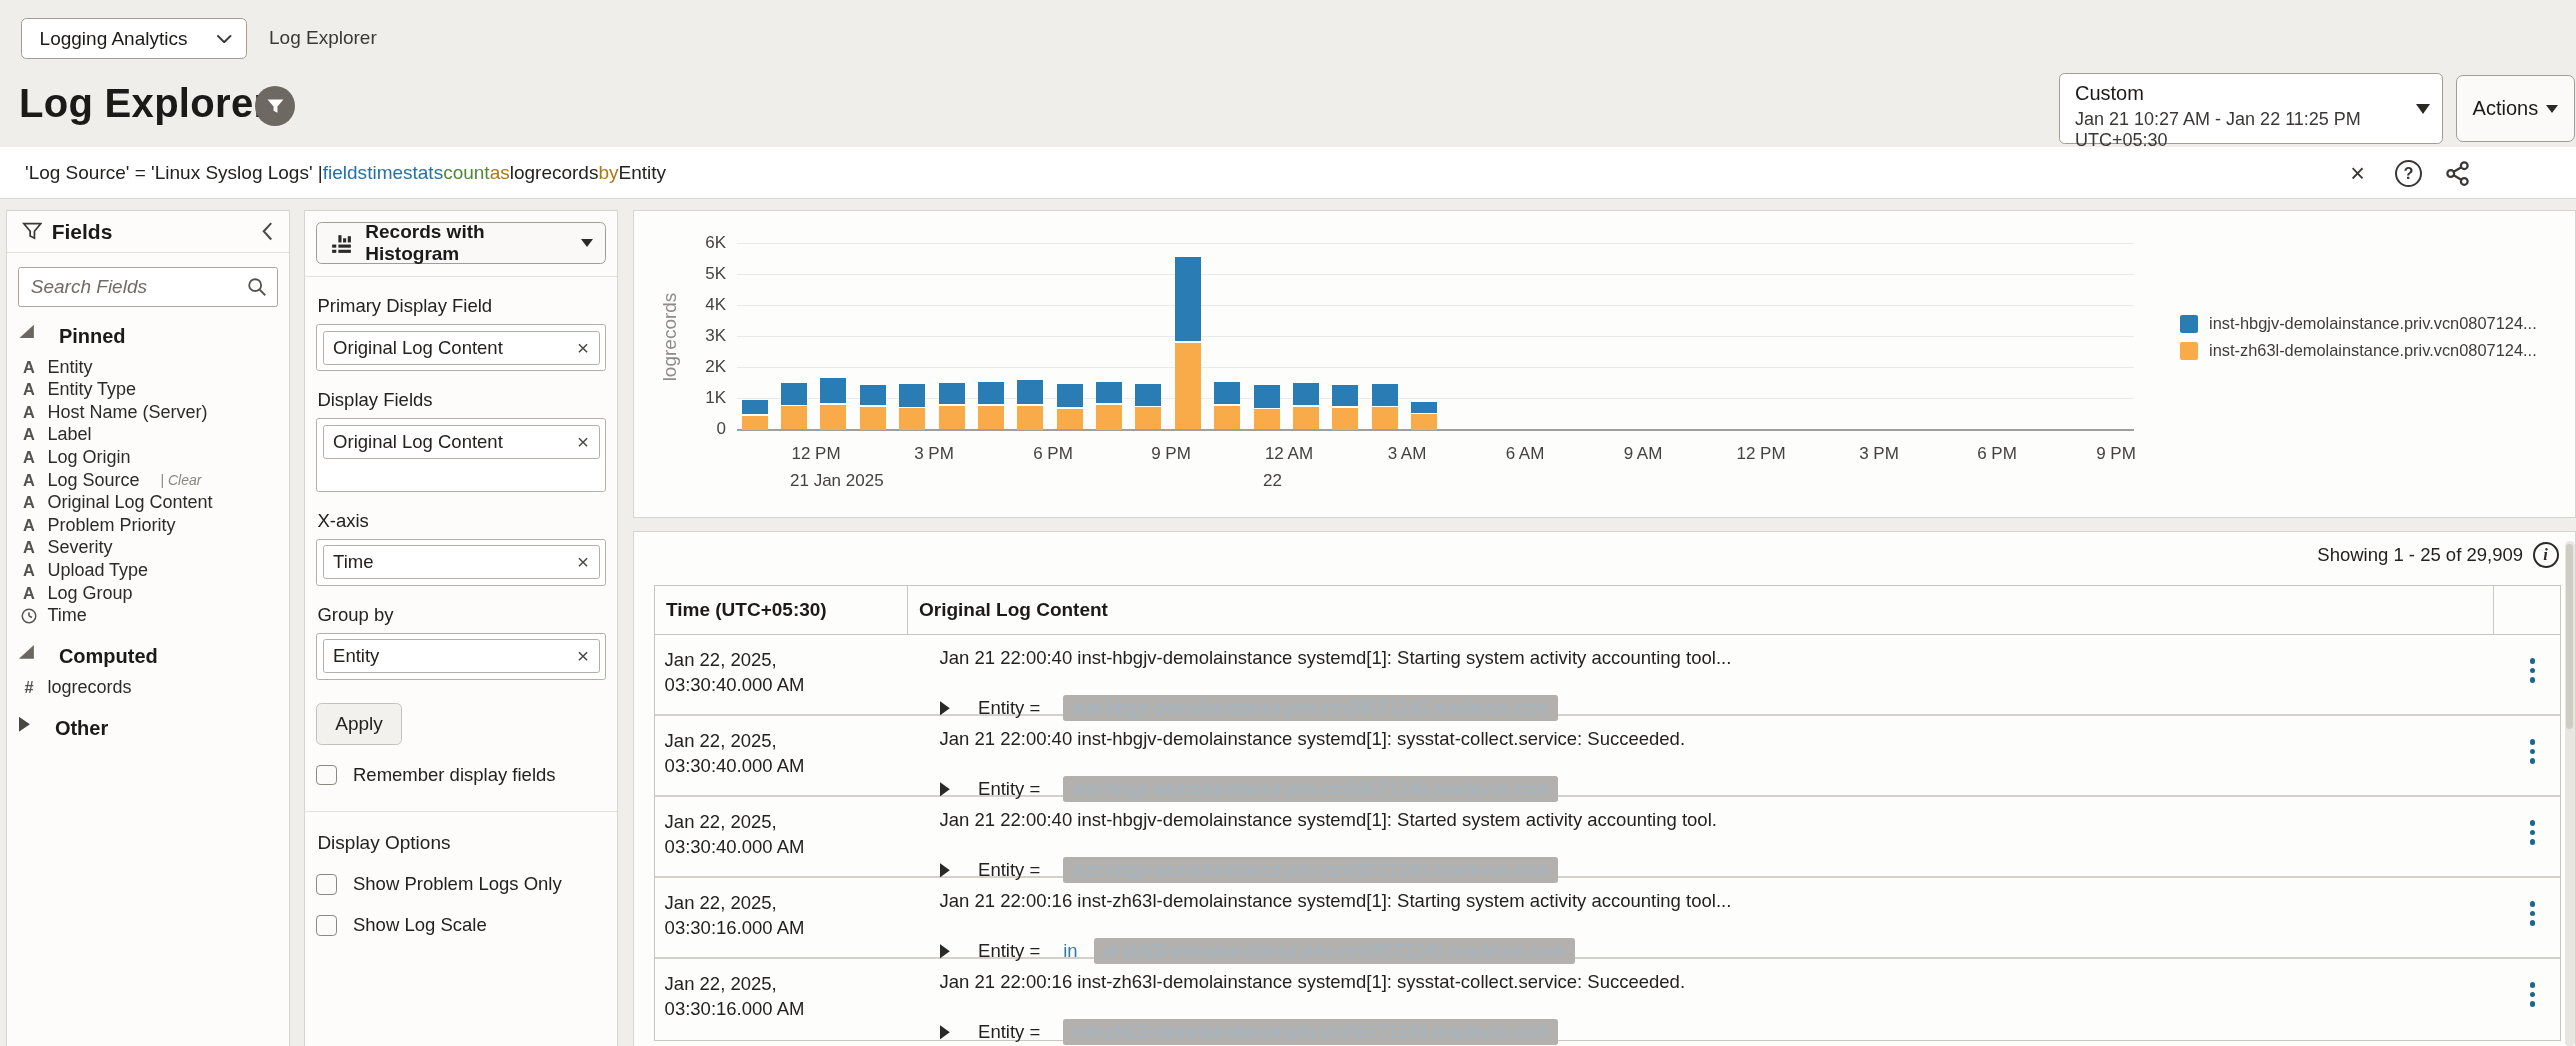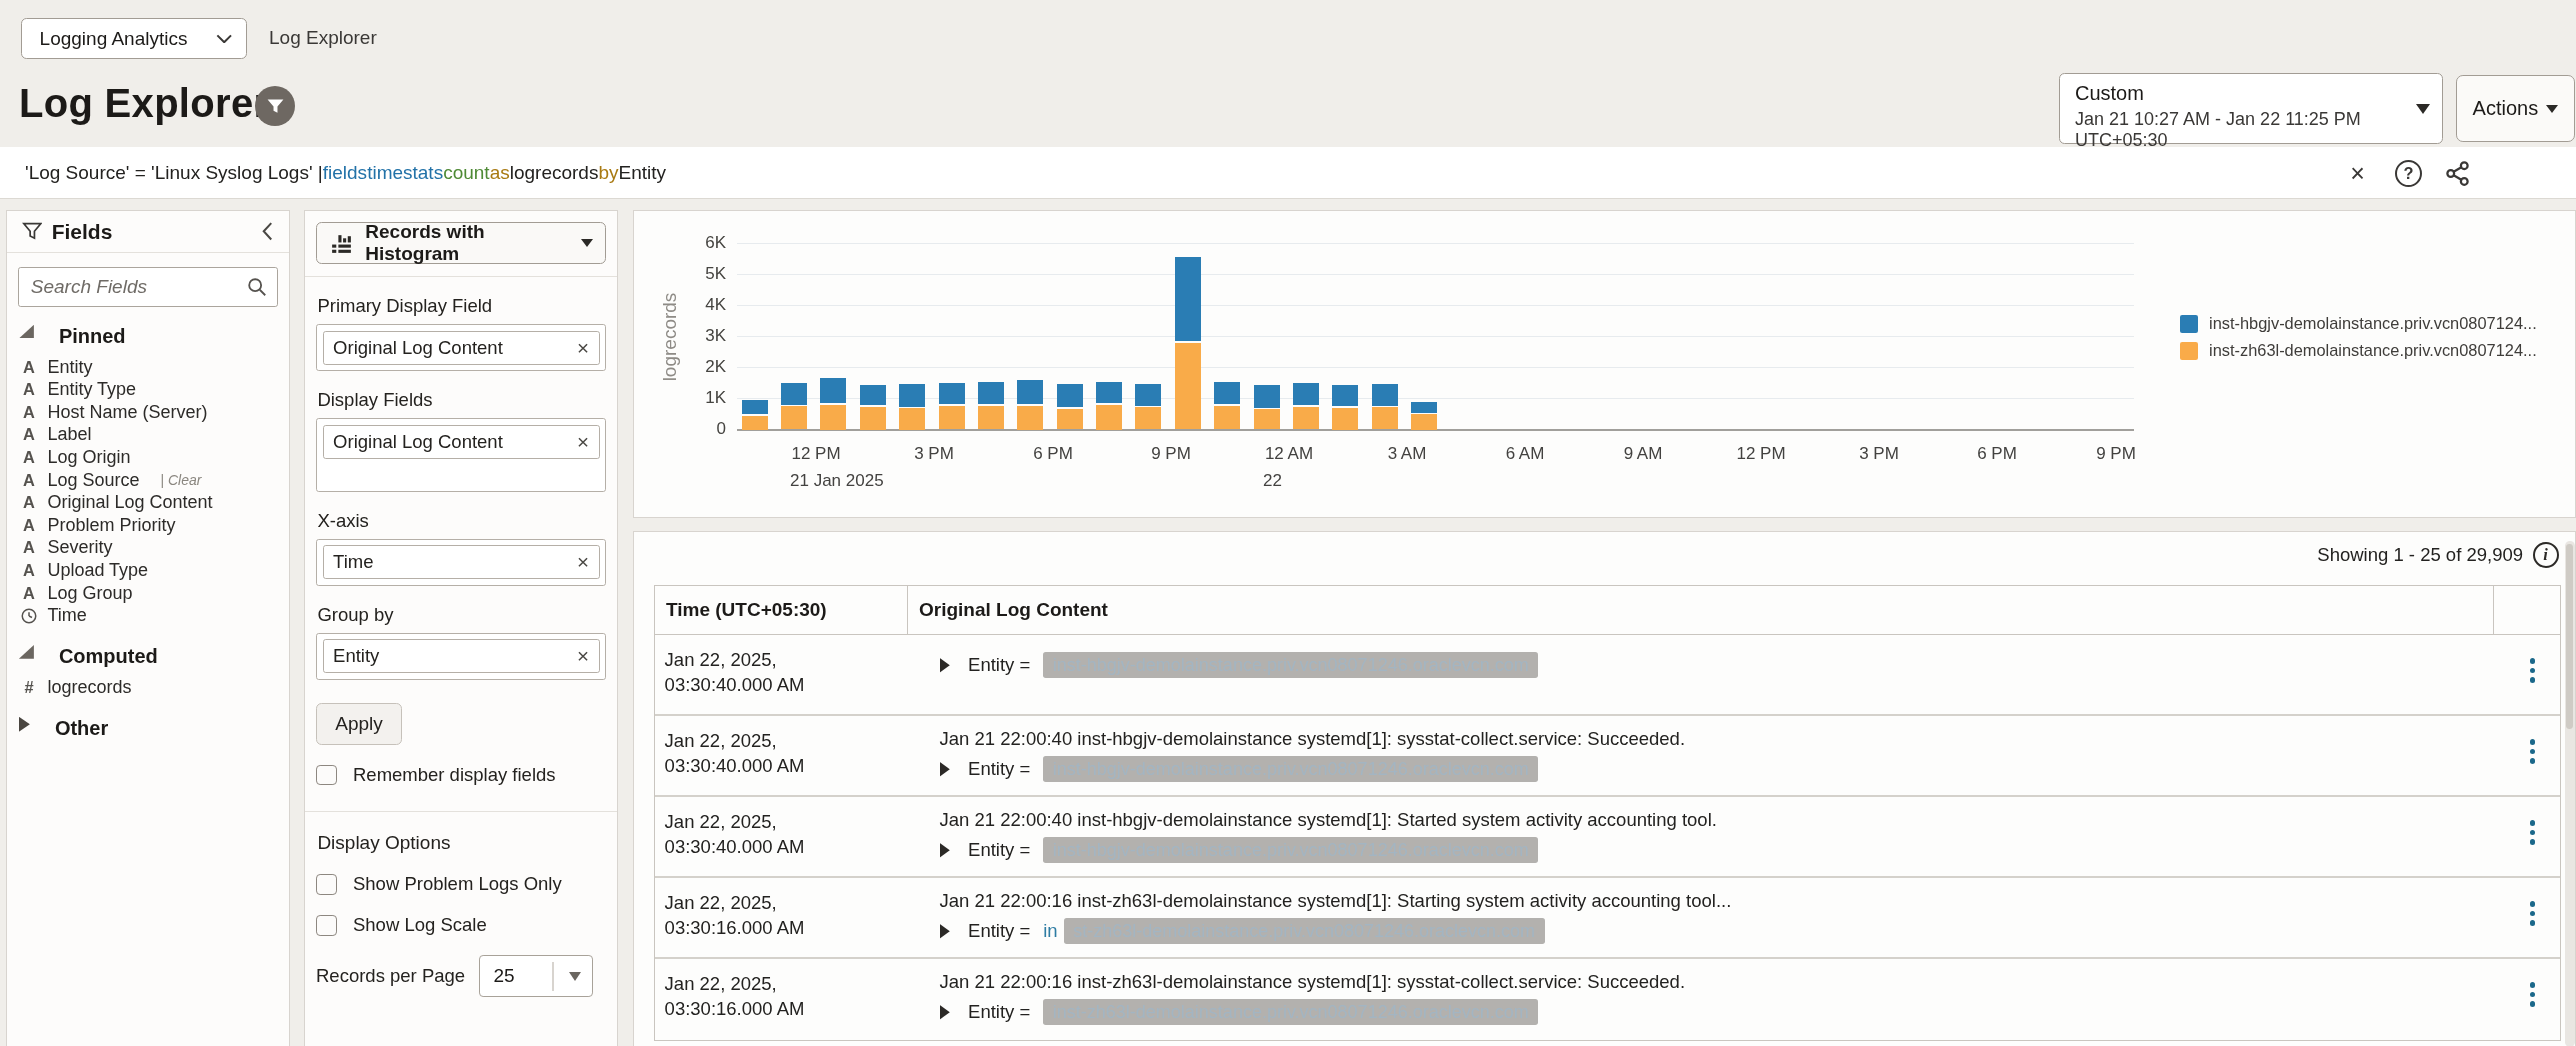--- a/index.html
+++ b/index.html
@@ -144,21 +144,21 @@
   .info-icon { width:26px; height:26px; border:2.1px solid #2c2a27; border-radius:50%; display:flex; align-items:center; justify-content:center; font-family:"Liberation Serif", serif; font-style:italic; font-weight:700; font-size:16.4px; color:#2c2a27; cursor:pointer; }
   .log-table { position:absolute; left:20px; top:53px; width:1907px; border:1.4px solid #c9c5bf; background:#fdfdfc; }
   .lt-header { display:grid; grid-template-columns:253px 1586px 1fr; height:49px; border-bottom:1.4px solid #c9c5bf; }
   .lt-header .hcell { display:flex; align-items:center; padding:0 11px; font-size:19px; font-weight:700; color:#1c1a18; border-right:1.4px solid #c9c5bf; }
   .lt-header .hcell:last-child { border-right:none; }
   .lt-row { display:grid; grid-template-columns:253px 1586px 1fr; height:81px; border-bottom:2.1px solid #d4d1cb; position:relative; }
   .lt-row:last-child { border-bottom:none; }
   .lt-time { padding:12.3px 6.9px 0 9.6px; font-size:18.5px; color:#232220; line-height:25px; }
   .lt-content { padding:11px 0 0 31.5px; }
   .lt-msg { font-size:18.5px; color:#232220; line-height:23px; white-space:nowrap; }
-  .lt-entity { display:flex; align-items:center; margin-top:6px; gap:6px; }
+  .lt-entity { display:flex; align-items:center; margin-top:26px; gap:16px; }
   .exp-arrow { width:10.3px; height:15px; background:#2b2926; clip-path:polygon(0 0, 100% 50%, 0 100%); margin-right:12.3px; cursor:pointer; }
   .ent-label { font-size:18.5px; color:#232220; margin-right:6.9px; }
   .ent-prefix { font-size:18.5px; color:#2e7ca3; }
   .ent-chip { background:#b3b1ae; color:#a3b5c2; font-size:18px; padding:2.7px 9.6px; border-radius:2.7px; white-space:nowrap; }
   .kebab { position:absolute; right:25px; top:23px; display:flex; flex-direction:column; gap:4.1px; cursor:pointer; }
   .kebab i { width:5.5px; height:5.5px; border-radius:50%; background:#1b688a; }
   .scrollbar { position:absolute; right:1.4px; top:541px; bottom:0; width:9.6px; background:#e9e6e2; border-radius:4.8px; }
   .scrollbar .thumb { position:absolute; top:2.7px; left:1.4px; width:6.9px; height:185px; background:#cfcbc5; border-radius:3.4px; }
 </style>
 </head>
@@ -382,28 +382,20 @@
 
     <div class="cb-row">
       <span class="checkbox"></span>
       <span class="cb-label">Show Problem Logs Only</span>
     </div>
     <div class="cb-row">
       <span class="checkbox"></span>
       <span class="cb-label">Show Log Scale</span>
     </div>
 
-    <div class="rpp-row">
-      <span class="rpp-label">Records per Page</span>
-      <div class="rpp-select">
-        <span class="rpp-val">25</span>
-        <span class="rpp-div"></span>
-        <span class="caret-down"></span>
-      </div>
-    </div>
   </div>
 </aside>
 
 <section class="chart-panel" id="chart-panel">
     <div class="gridline zero" style="left: 103px; top: 218px; width: 1397px;"></div>
     <div class="ytick" style="left: 44px; top: 208px;">0</div>
     <div class="gridline" style="left: 103px; top: 187px; width: 1397px;"></div>
     <div class="ytick" style="left: 44px; top: 177px;">1K</div>
     <div class="gridline" style="left: 103px; top: 156px; width: 1397px;"></div>
     <div class="ytick" style="left: 44px; top: 146px;">2K</div>
@@ -487,20 +479,21 @@
       <div class="hcell">Original Log Content</div>
       <div class="hcell"></div>
     </div>
     <div id="table-rows">
         <div class="lt-row">
           <div class="lt-time">
             <div>Jan 22, 2025,</div>
             <div>03:30:40.000 AM</div>
           </div>
           <div class="lt-content">
+            <div class="lt-msg">Jan 21 22:00:40 inst-hbgjv-demolainstance systemd[1]: Starting system activity accounting tool...</div>
             <div class="lt-entity">
               <span class="exp-arrow"></span>
               <span class="ent-label">Entity =</span>
               <span class="ent-chip">inst-hbgjv-demolainstance.priv.vcn08071246.oraclevcn.com</span>
             </div>
           </div>
           <div></div>
           <div class="kebab">
             <i></i>
             <i></i>

